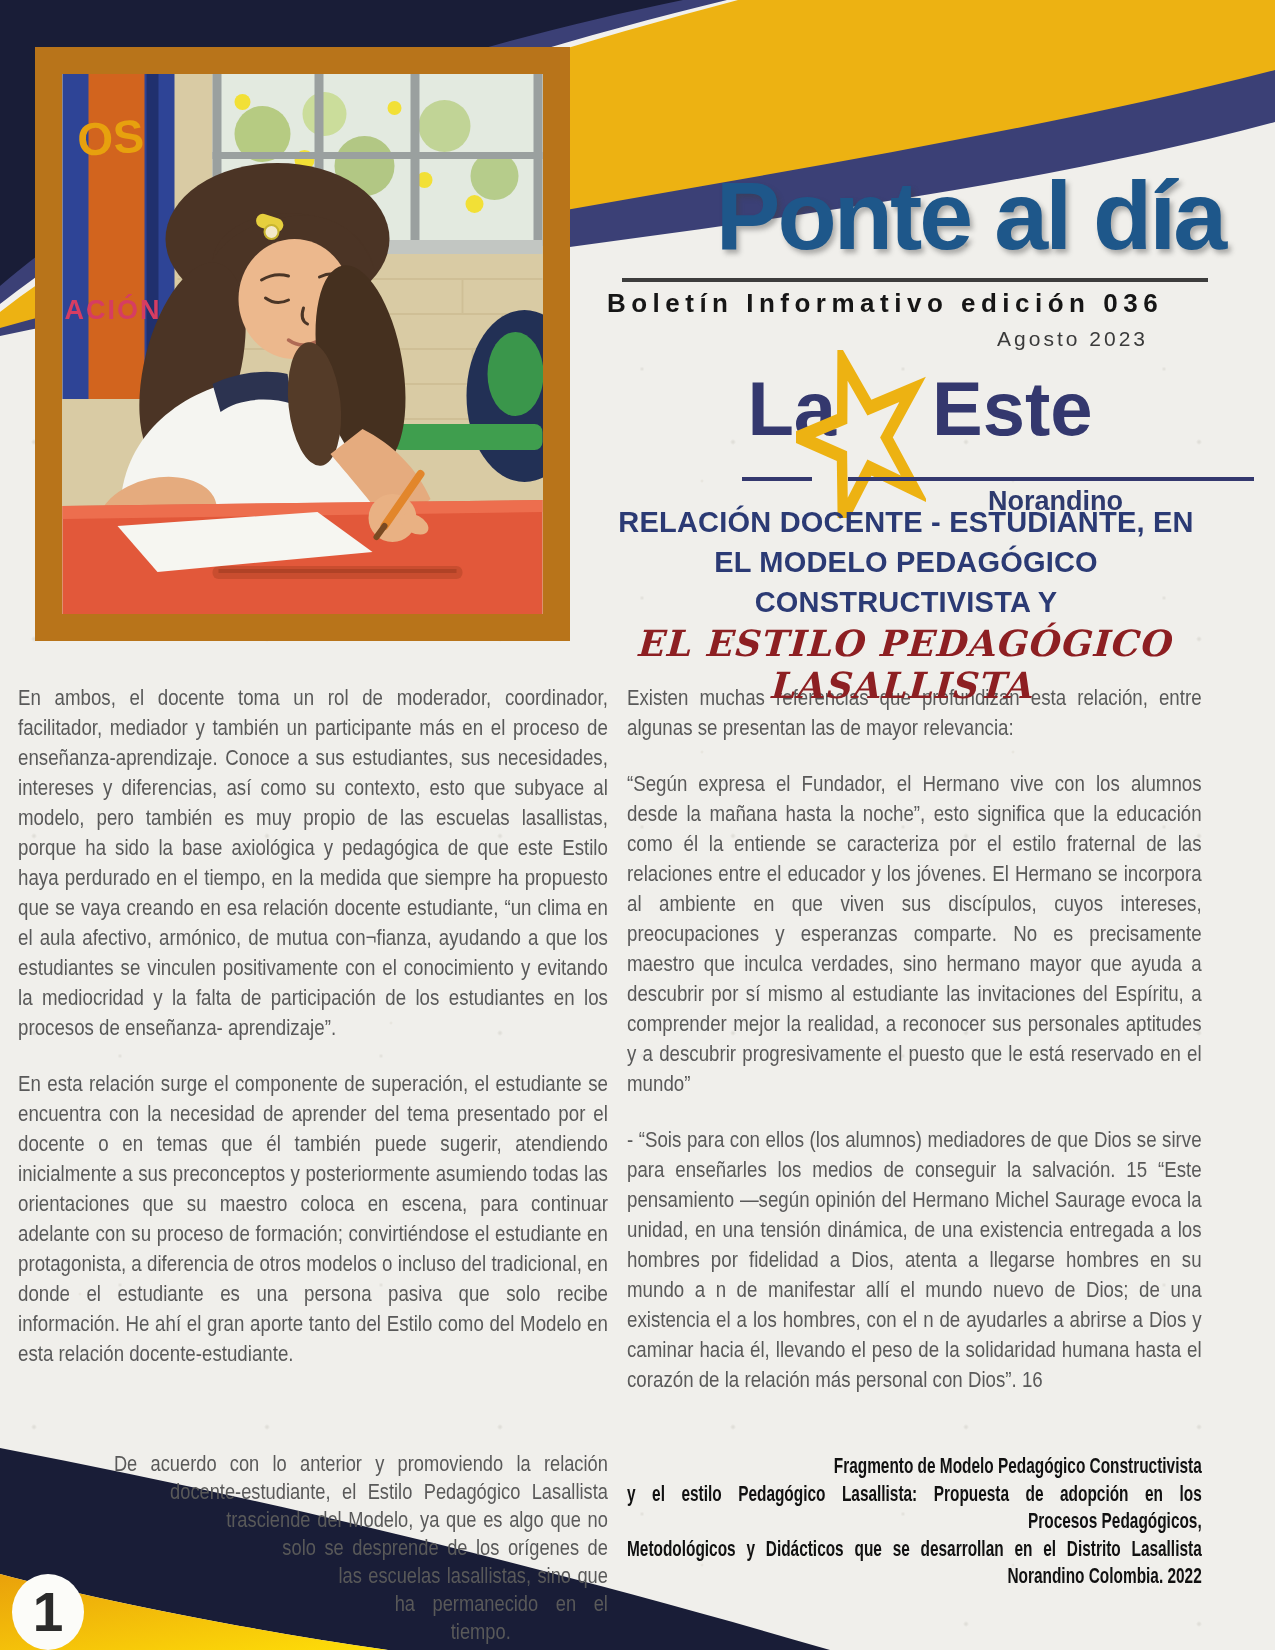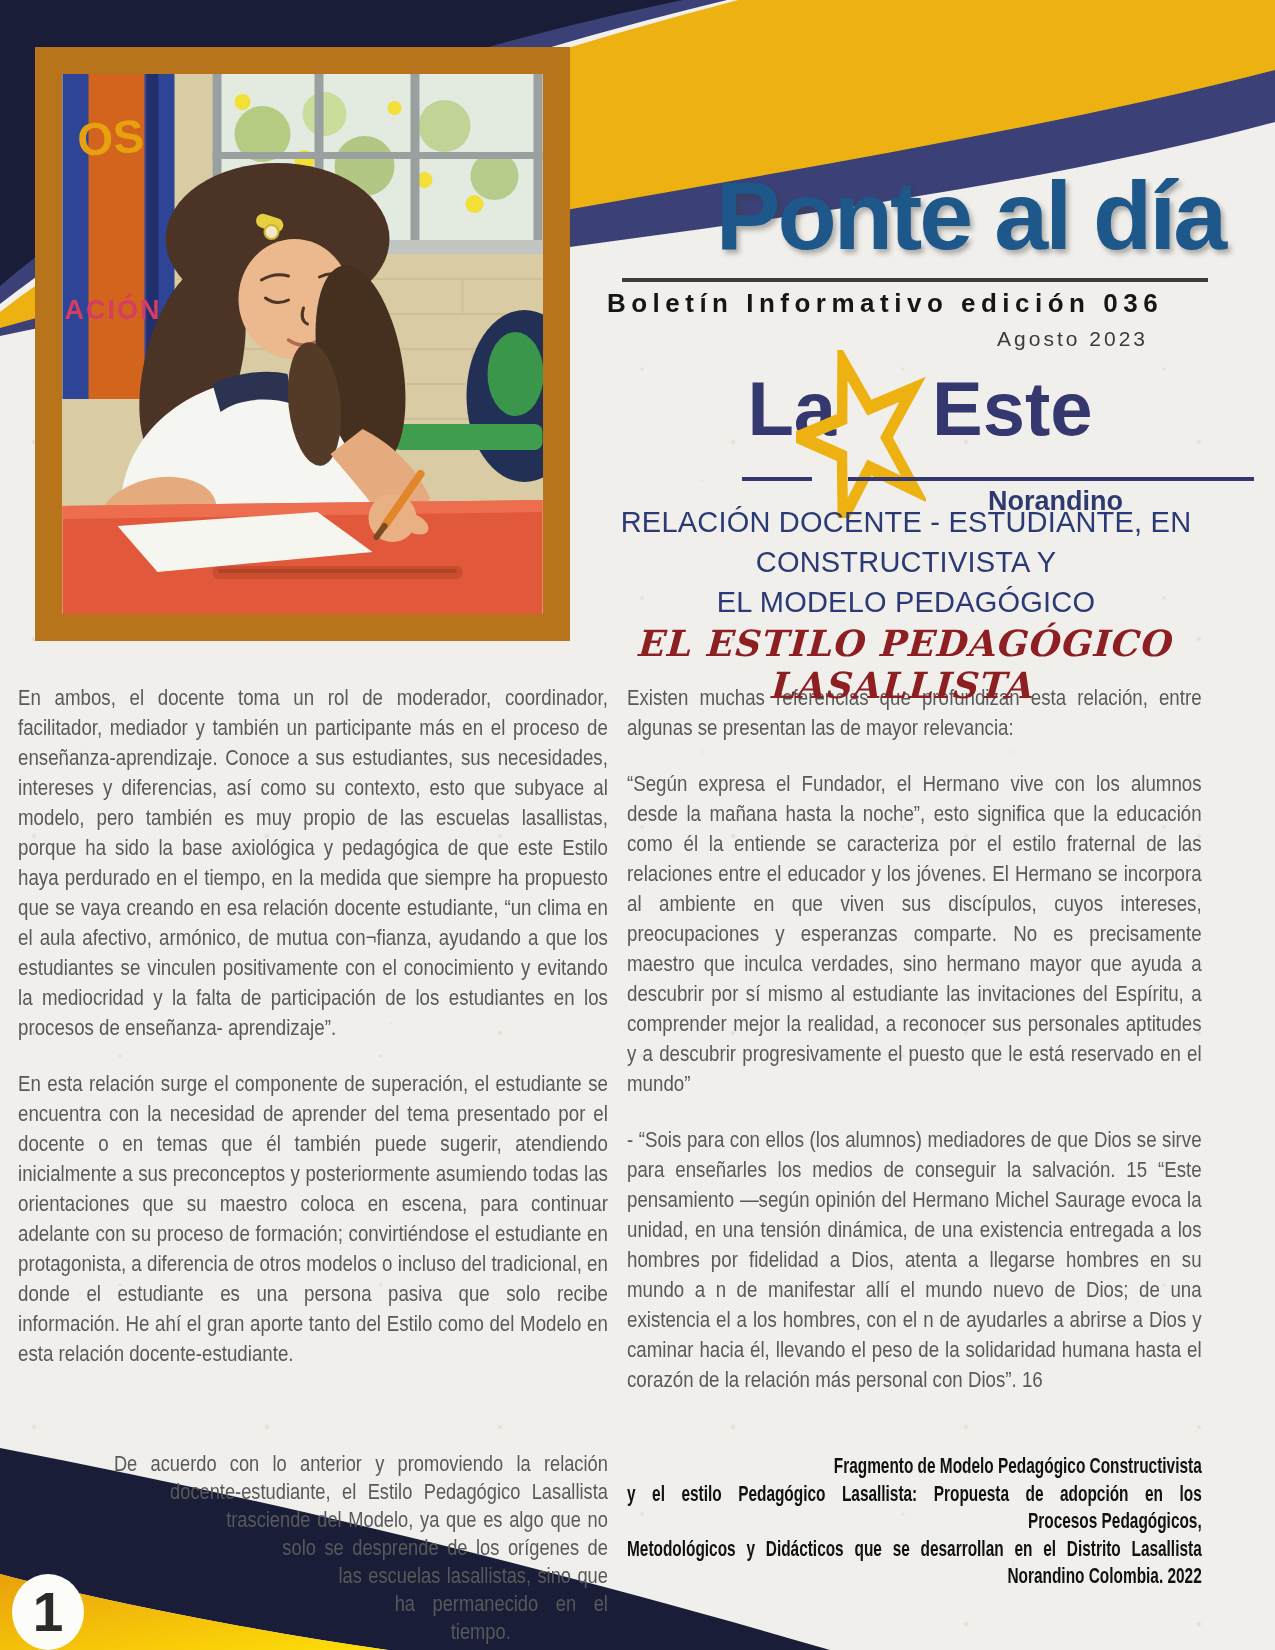--- a/index.html
+++ b/index.html
@@ -40,21 +40,21 @@
   #logo-star{position:absolute; left:196px; top:-16px; z-index:4;}
   #logo-underline-left{left:742px; top:477px; width:70px; height:4px; background:#34386e; z-index:3;}
   #logo-underline-right{left:848px; top:477px; width:406px; height:4px; background:#34386e; z-index:3;}
   #logo-location{
     right:152px; top:486px; font-size:27px; font-weight:bold; color:#2e3a6e; z-index:3;
   }
 
   
   #article-headline{
     left:598px; top:502px; width:616px; text-align:center; z-index:3;
-    font-size:29px; font-weight:normal; color:#2b3a74; line-height:40px; letter-spacing:.2px;
+    font-size:29px; font-weight:bold; color:#2b3a74; line-height:40px; letter-spacing:.2px;
   }
   #article-headline .hl-line{display:block;}
   #article-headline-script{
     left:580px; top:622px; width:650px; text-align:center; z-index:3;
     font-family:"DejaVu Serif", serif; font-style:italic; font-weight:bold;
     font-size:36px; color:#8d1f22; letter-spacing:1px; transform:skewX(-4deg);
   }
 
   
   .colscale{transform:scaleX(0.85); transform-origin:0 0;}
@@ -210,22 +210,22 @@
     <svg id="logo-star" width="130" height="168" viewBox="0 0 100 100" preserveAspectRatio="none">
       <path d="M50,4 L61,37 L96,37 L68,58 L79,94 L50,71 L21,94 L32,58 L4,37 L39,37 Z" fill="none" stroke="#edb212" stroke-width="8" stroke-linejoin="miter" transform="rotate(-18 50 50)"></path>
     </svg>
   </div>
   <div id="logo-underline-left" class="abs"></div>
   <div id="logo-underline-right" class="abs"></div>
   <div id="logo-location" class="abs">Norandino</div>
 
   <div id="article-headline" class="abs">
     <span class="hl-line">RELACIÓN DOCENTE - ESTUDIANTE, EN</span>
+    <span class="hl-line">EL MODELO PEDAGÓGICO</span>
     <span class="hl-line">CONSTRUCTIVISTA Y</span>
-    <span class="hl-line">EL MODELO PEDAGÓGICO</span>
   </div>
   <div id="article-headline-script" class="abs">EL ESTILO PEDAGÓGICO LASALLISTA</div>
 
   <div id="left-col" class="abs bodytext colscale">
     <p>En ambos, el docente toma un rol de moderador, coordinador, facilitador, mediador y también un participante más en el proceso de enseñanza-aprendizaje. Conoce a sus estudiantes, sus necesidades, intereses y diferencias, así como su contexto, esto que subyace al modelo, pero también es muy propio de las escuelas lasallistas, porque ha sido la base axiológica y pedagógica de que este Estilo haya perdurado en el tiempo, en la medida que siempre ha propuesto que se vaya creando en esa relación docente estudiante, “un clima en el aula afectivo, armónico, de mutua con¬fianza, ayudando a que los estudiantes se vinculen positivamente con el conocimiento y evitando la mediocridad y la falta de participación de los estudiantes en los procesos de enseñanza- aprendizaje”.</p>
     <p>En esta relación surge el componente de superación, el estudiante se encuentra con la necesidad de aprender del tema presentado por el docente o en temas que él también puede sugerir, atendiendo inicialmente a sus preconceptos y posteriormente asumiendo todas las orientaciones que su maestro coloca en escena, para continuar adelante con su proceso de formación; convirtiéndose el estudiante en protagonista, a diferencia de otros modelos o incluso del tradicional, en donde el estudiante es una persona pasiva que solo recibe información. He ahí el gran aporte tanto del Estilo como del Modelo en esta relación docente-estudiante.</p>
   </div>
 
   <div id="right-col" class="abs bodytext colscale">
     <p>Existen muchas referencias que profundizan esta relación, entre algunas se presentan las de mayor relevancia:</p>

